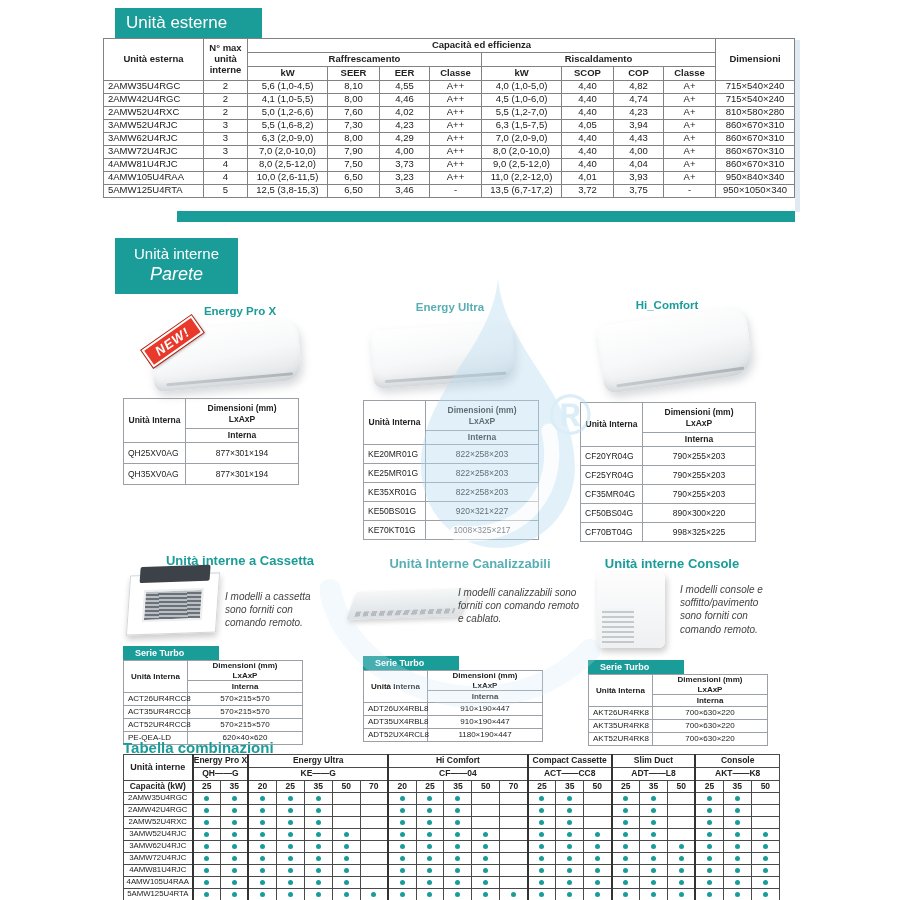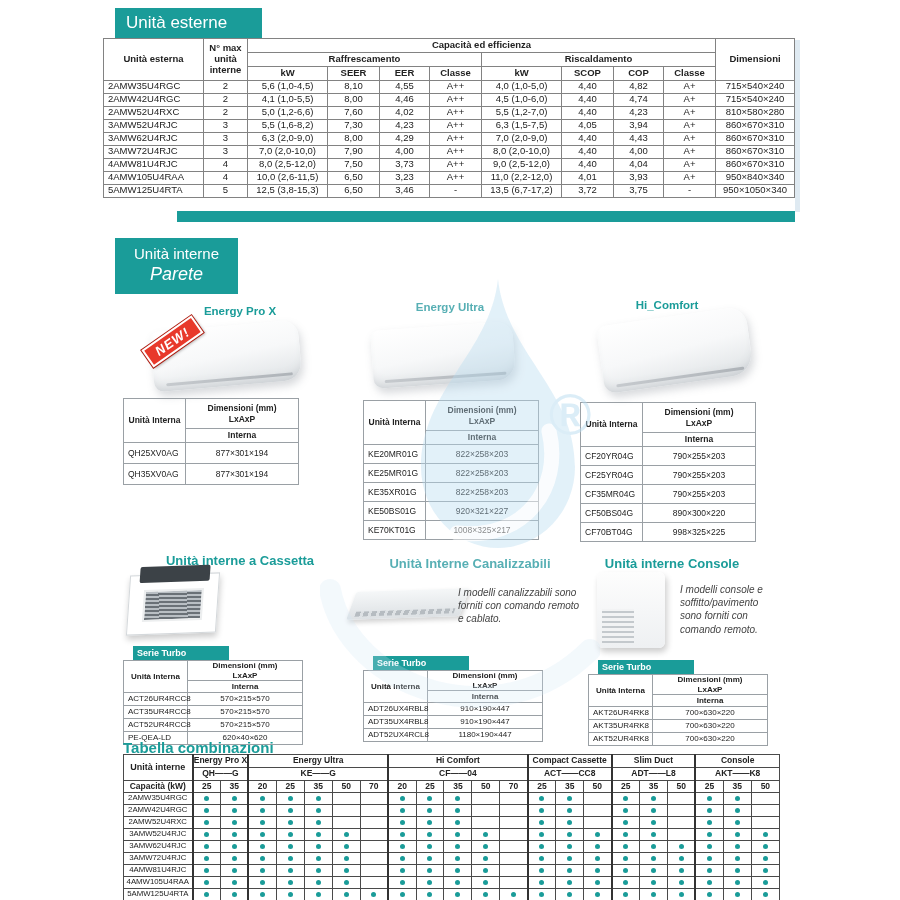--- a/index.html
+++ b/index.html
@@ -73,21 +73,21 @@
     border-radius:3px; box-shadow:2px 3px 5px rgba(0,0,0,.18); }
   .ac-duct::after { content:""; position:absolute; left:6%; bottom:3px; width:88%; height:5px;
     background:repeating-linear-gradient(90deg,#b6bcc1 0 5px,#dde1e4 5px 8px); }
 
   .ac-console { position:absolute; left:597px; top:572px; width:68px; height:76px;
     background:linear-gradient(180deg,#fdfdfd,#eef0f2); border-radius:6px; box-shadow:2px 4px 6px rgba(0,0,0,.2); }
   .ac-console::after { content:""; position:absolute; left:8%; bottom:7%; width:46%; height:44%;
     background:repeating-linear-gradient(0deg,#c4c9cd 0 2px,#f2f3f4 2px 5px); }
 
   .serie-tab { position:absolute; width:96px; height:14px; background:var(--teal); color:#fff;
-    font-weight:bold; font-size:9px; line-height:14px; padding-left:4px;margin-left:10px; }
+    font-weight:bold; font-size:9px; line-height:14px; padding-left:12px; }
   .turbo-table { position:absolute; border-collapse:collapse; width:180px; table-layout:fixed; }
   .turbo-table th, .turbo-table td { border:1px solid #9aa0a5; font-size:8px; text-align:center; line-height:1.15; }
   .turbo-table th { font-weight:bold; }
   .turbo-table .ucol { width:64px; }
   .turbo-table .dhead { height:20px; }
   .turbo-table .subhead { height:12px; }
   .turbo-table tbody td { height:13px; }
   #turbotab1 { left:123px; top:646px; } #turbo1 { left:123px; top:660px; }
   #turbotab2 { left:363px; top:656px; } #turbo2 { left:363px; top:670px; }
   #turbotab3 { left:588px; top:660px; } #turbo3 { left:588px; top:674px; }
@@ -394,20 +394,21 @@
   <div class="mid-title" style="left:140px; top:553px; width:200px;">Unità interne a Cassetta</div>
   <div class="mid-title light" style="left:370px; top:556px; width:200px;">Unità Interne Canalizzabili</div>
   <div class="mid-title" style="left:577px; top:556px; width:190px;">Unità interne Console</div>
 
   <div class="ac-cassette">
     <div class="grille"></div>
   </div>
   <div class="ac-duct"></div>
   <div class="ac-console"></div>
 
+  <div class="desc" style="left:225px; top:590px; width:100px;">I modelli a cassetta sono forniti con comando remoto.</div>
   <div class="desc" style="left:458px; top:586px; width:128px;">I modelli canalizzabili sono forniti con comando remoto e cablato.</div>
   <div class="desc" style="left:680px; top:583px; width:100px;">I modelli console e soffitto/pavimento sono forniti con comando remoto.</div>
 
   <div class="serie-tab" id="turbotab1">Serie Turbo</div>
   <table class="turbo-table" id="turbo1">
     <thead>
       <tr>
         <th class="ucol" rowspan="2">Unità Interna</th>
         <th class="dhead">
           <div>Dimensioni (mm)</div>

